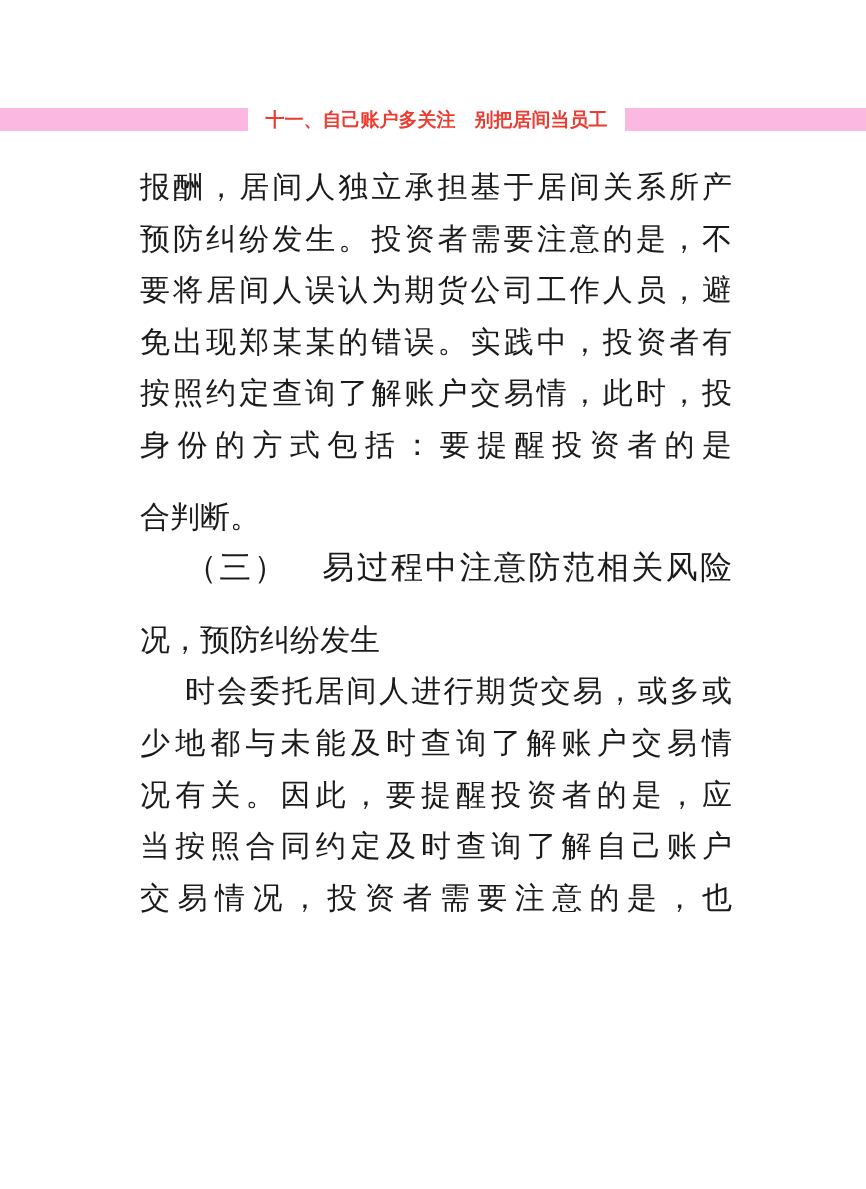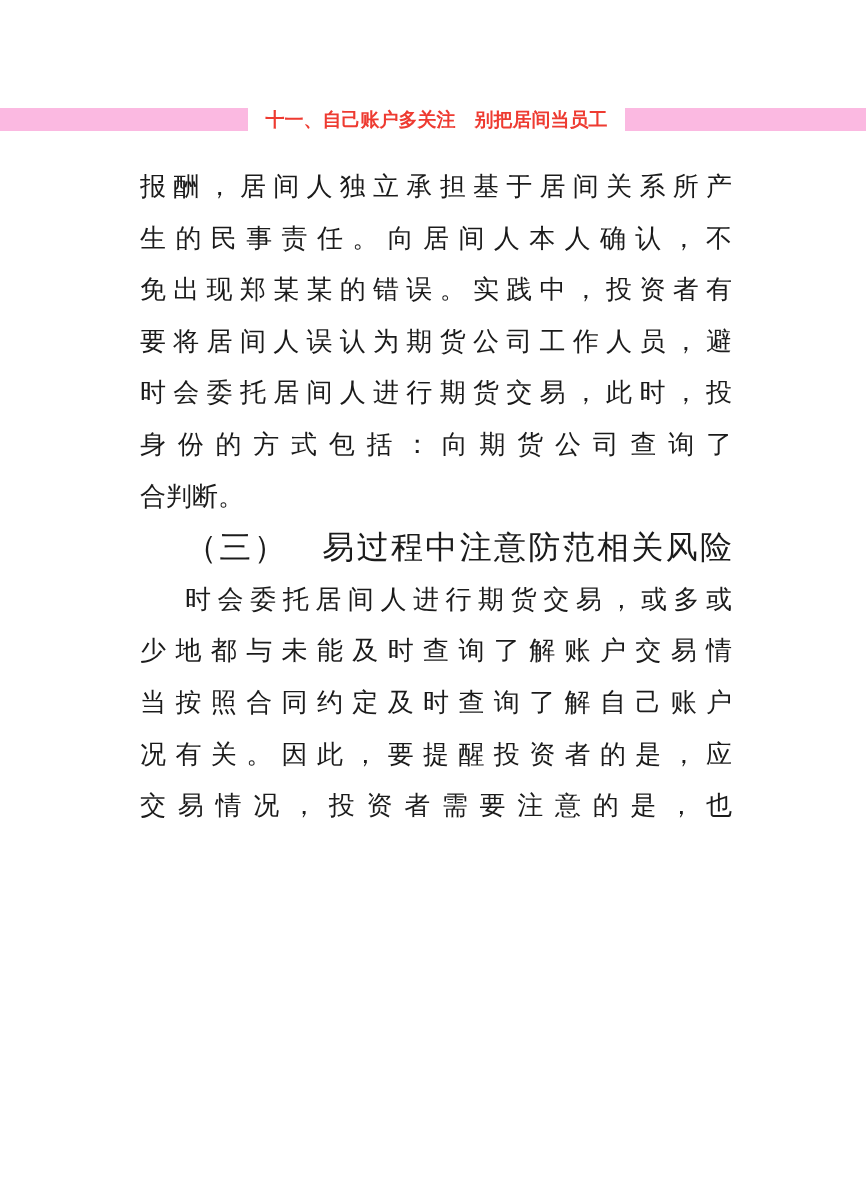--- a/index.html
+++ b/index.html
@@ -42,30 +42,31 @@
   
   .body-text {
     position: absolute;
     left: 140px;
     top: 161px;
     width: 592px;
   }
   .line {
     height: 51.6px;
     line-height: 51.6px;
-    font-size: 26px;
+    font-size: 30px;
     overflow: visible;
   }
   .line.just {
     text-align: justify;
     text-align-last: justify;
   }
   .line.plain {
     text-align: left;
     text-align-last: left;
+    margin-top: 20px;
   }
   .line.indent { padding-left: 45px; }
   .line.fs32   { font-size: 32px; }
   
   .pagenum {
     position: absolute;
     left: 643px;
     top: 1070px;
     width: 180px;
     height: 30px;
@@ -79,29 +80,30 @@
 <body>
 
 <div class="page">
 
   <div class="hdr-bar left"></div>
   <div class="hdr-title">十一、自己账户多关注　别把居间当员工</div>
   <div class="hdr-bar right"></div>
 
   <div class="body-text">
     <div class="line just">报酬，居间人独立承担基于居间关系所产</div>
-    <div class="line just">生的民事责任。向居间人本人确认，不</div>
+    <div class="line just">预防纠纷发生。投资者需要注意的是，不</div>
+    <div class="line just">要将居间人误认为期货公司工作人员，避</div>
     <div class="line just">免出现郑某某的错误。实践中，投资者有</div>
-    <div class="line just">要将居间人误认为期货公司工作人员，避</div>
-    <div class="line just">时会委托居间人进行期货交易，此时，投</div>
-    <div class="line just">身份的方式包括：向期货公司查询了</div>
+    <div class="line just">按照约定查询了解账户交易情，此时，投</div>
+    <div class="line just">身份的方式包括：要提醒投资者的是</div>
     <div class="line plain">合判断。</div>
     <div class="line just indent fs32">（三）　易过程中注意防范相关风险</div>
+    <div class="line plain">况，预防纠纷发生</div>
     <div class="line just indent">时会委托居间人进行期货交易，或多或</div>
     <div class="line just">少地都与未能及时查询了解账户交易情</div>
+    <div class="line just">况有关。因此，要提醒投资者的是，应</div>
     <div class="line just">当按照合同约定及时查询了解自己账户</div>
-    <div class="line just">况有关。因此，要提醒投资者的是，应</div>
     <div class="line just">交易情况，投资者需要注意的是，也</div>
   </div>
 
   <div class="pagenum">— 61 —</div>
 
 </div>
 
 </body></html>

